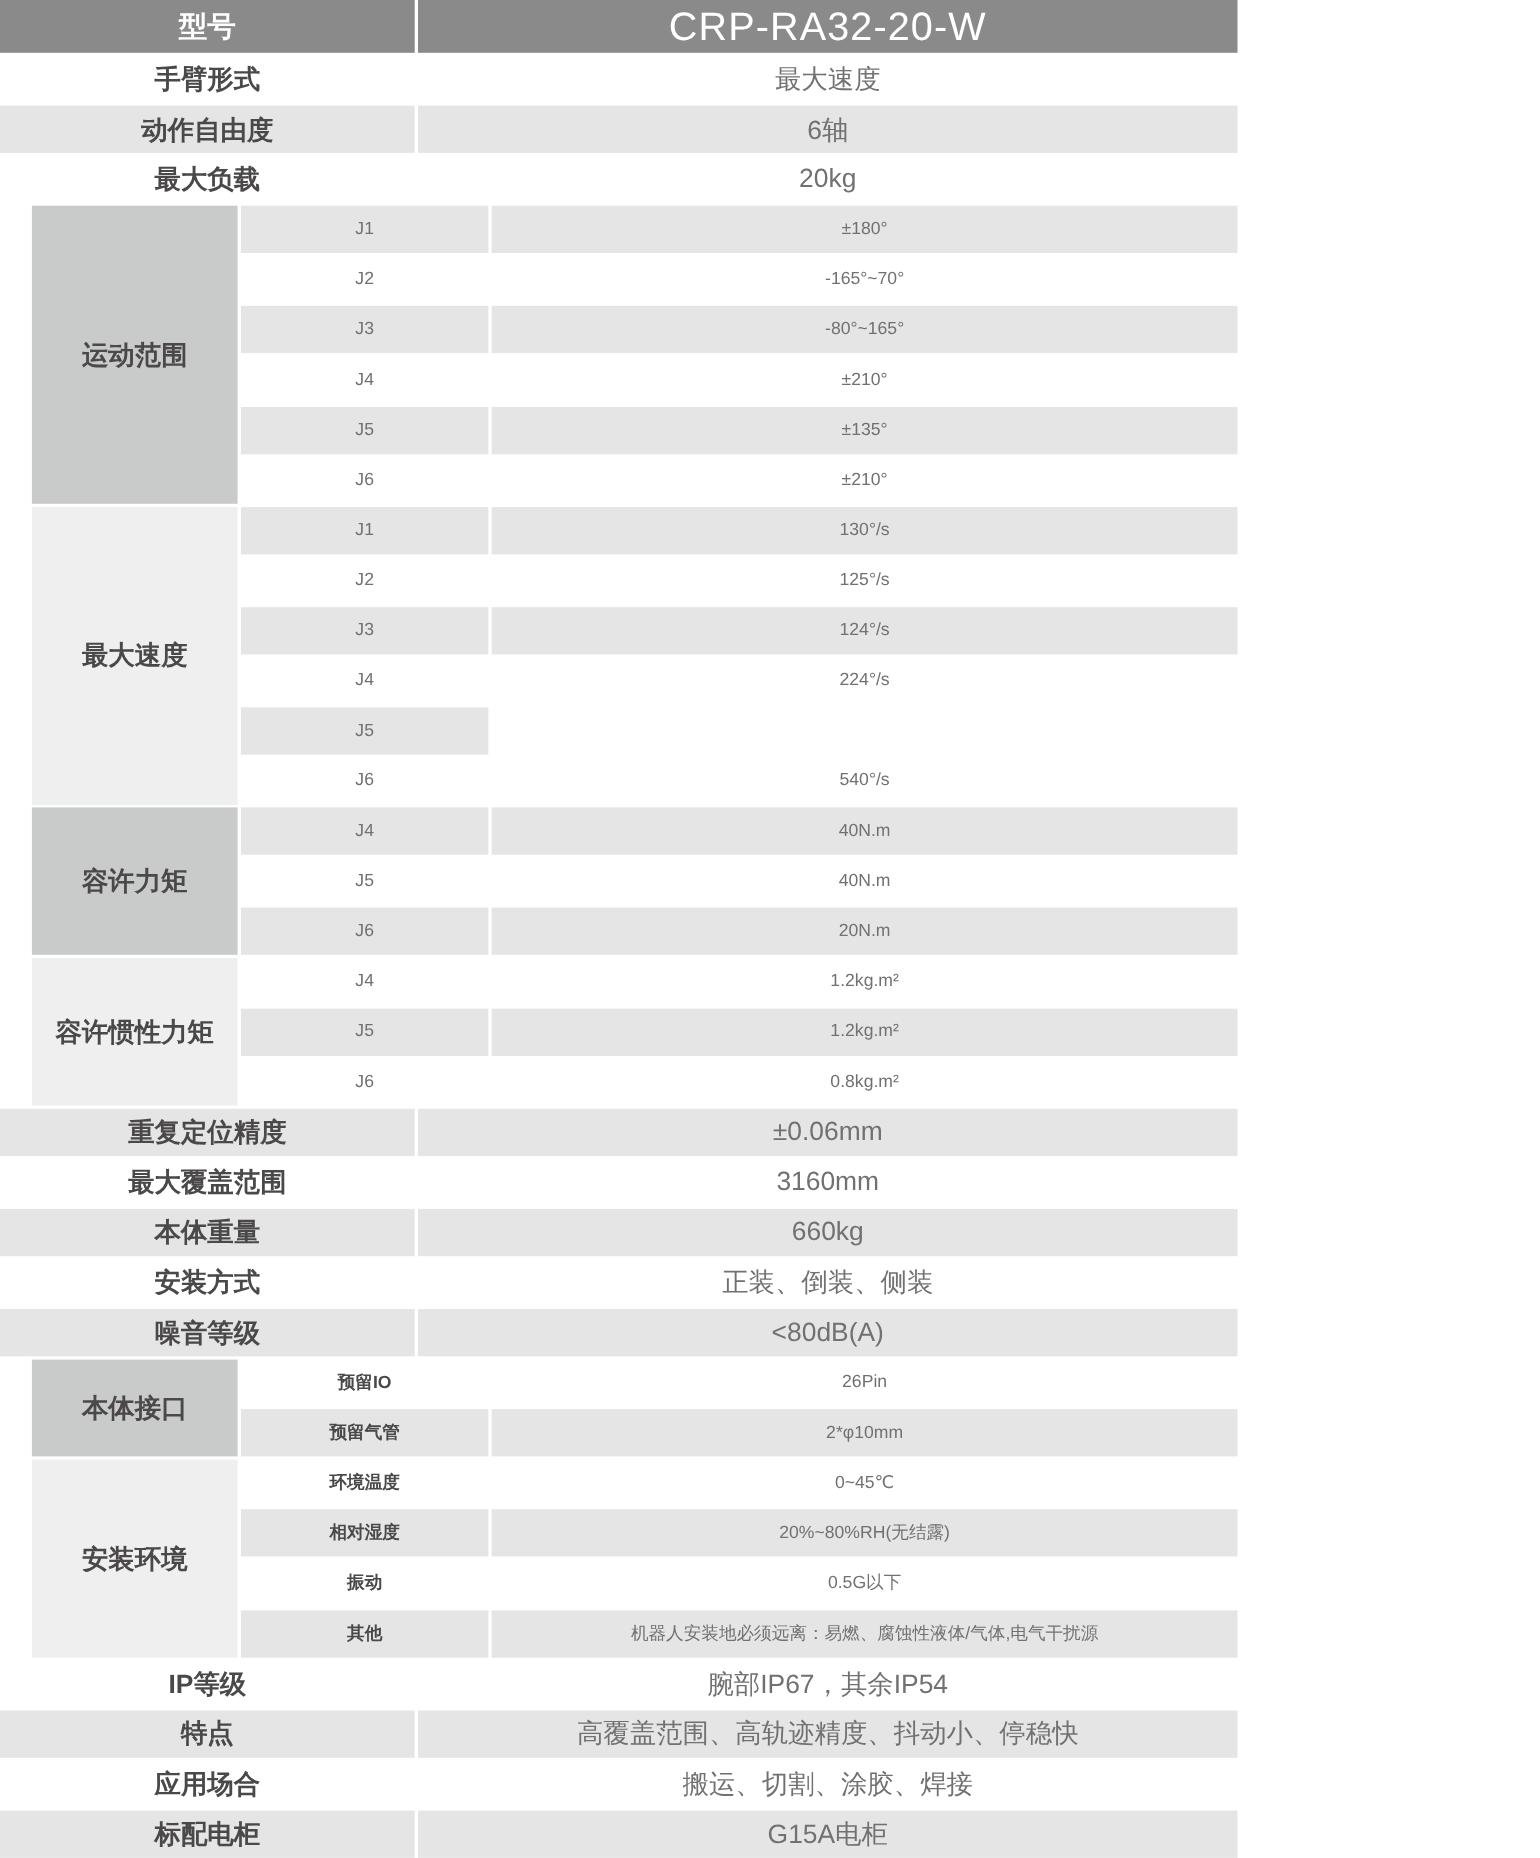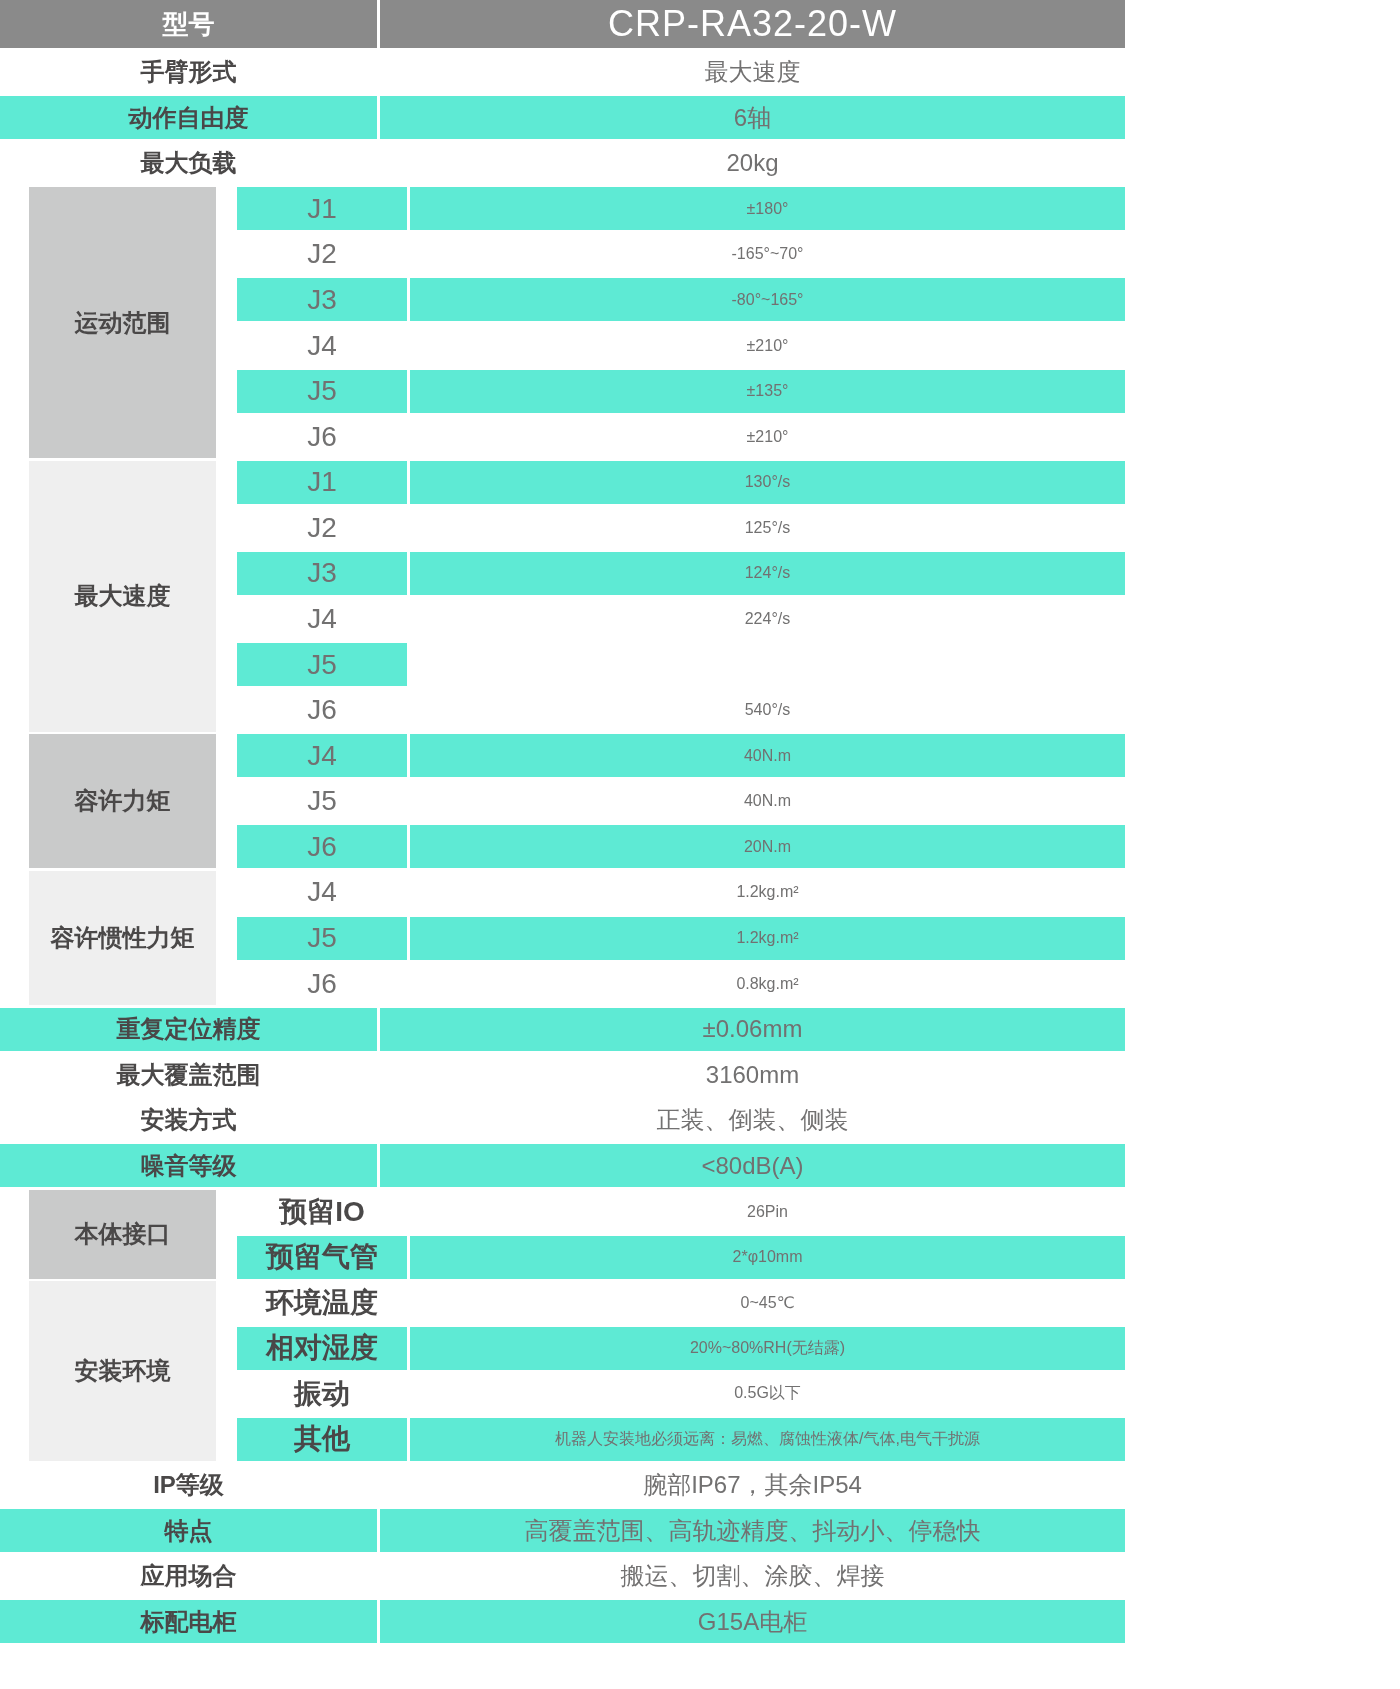--- a/index.html
+++ b/index.html
@@ -34,26 +34,26 @@
   .header .value  { background: #8a8a8a; color: #ffffff; font-size: 36px; letter-spacing: 1px; }
   
   .section { display: flex; column-gap: 3px; flex: none; }
   .groupcell {
     width: 187px; flex: none;
     display: flex; align-items: center; justify-content: center; text-align: center;
     font-weight: bold; font-size: 24px; color: #4a4848; margin-left: 29px;
   }
   .grouprows { flex: 1; display: flex; flex-direction: column; row-gap: 2.58px; }
   .grow { display: flex; column-gap: 3px; height: 43px; flex: none; }
-  .sub { width: 170px; flex: none; font-size: 28px; color: #727171; margin-left: 18px; }
+  .sub { width: 225px; flex: none; font-size: 16px; color: #727171; }
   .sub.bold { font-weight: bold; color: #4a4848; }
   .val { flex: 1; font-size: 16px; color: #727171; }
   
   .bg-white { background: #ffffff; }
-  .bg-gray  { background: #5eead4; }
+  .bg-gray  { background: #e5e5e5; }
   .g-medium { background: #c9caca; }
   .g-light  { background: #efefef; }
 </style>
 </head>
 <body>
 
 <div id="screen">
   <div class="spec-table">
     <div class="r header">
       <div class="cell label">型号</div>
@@ -165,20 +165,24 @@
       </div>
       <div class="r">
         <div class="cell label bg-gray">重复定位精度</div>
         <div class="cell value bg-gray">±0.06mm</div>
       </div>
       <div class="r">
         <div class="cell label bg-white">最大覆盖范围</div>
         <div class="cell value bg-white">3160mm</div>
       </div>
       <div class="r">
+        <div class="cell label bg-gray">本体重量</div>
+        <div class="cell value bg-gray">660kg</div>
+      </div>
+      <div class="r">
         <div class="cell label bg-white">安装方式</div>
         <div class="cell value bg-white">正装、倒装、侧装</div>
       </div>
       <div class="r">
         <div class="cell label bg-gray">噪音等级</div>
         <div class="cell value bg-gray">&lt;80dB(A)</div>
       </div>
       <div class="section">
         <div class="groupcell g-medium">本体接口</div>
         <div class="grouprows">

